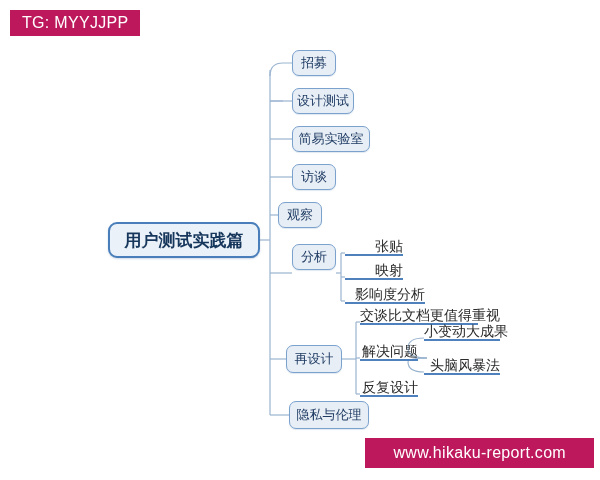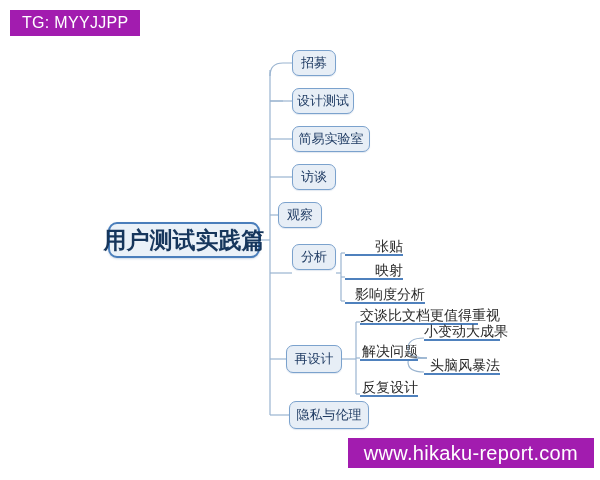--- a/index.html
+++ b/index.html
@@ -14,42 +14,42 @@
     position: relative;
     width: 600px;
     height: 480px;
     background: #ffffff;
     overflow: hidden;
   }
 
   
   .wm {
     position: absolute;
-    background: #a21caf;
+    background: #be185d;
     color: #ffffff;
     font-family: "Liberation Sans", sans-serif;
     letter-spacing: .3px;
     display: flex;
     align-items: center;
     justify-content: center;
     white-space: nowrap;
   }
   #wm-top {
     left: 10px;
     top: 10px;
     height: 26px;
     padding: 0 12px;
     font-size: 16px;
   }
   #wm-bottom {
     right: 6px;
     bottom: 12px;
     height: 30px;
-    padding: 0 16px;
-    font-size: 20px;
+    padding: 0 28px;
+    font-size: 16px;
   }
 
   
   #wires {
     position: absolute;
     left: 0;
     top: 0;
     width: 600px;
     height: 480px;
     pointer-events: none;
@@ -64,21 +64,21 @@
     justify-content: center;
     white-space: nowrap;
     color: #1b3a63;
     font-family: "DejaVu Sans", "Liberation Sans", sans-serif;
   }
 
   .node.root {
     background: #eaf1f8;
     border: 2px solid #4a7ebb;
     border-radius: 9px;
-    font-size: 23px;
+    font-size: 17px;
     font-weight: bold;
     color: #16365c;
     box-shadow: 0 1px 2px rgba(70,110,160,.25);
   }
 
   .node.branch {
     background: #e7eef6;
     border: 1px solid #7ba2cd;
     border-radius: 7px;
     font-size: 13px;

